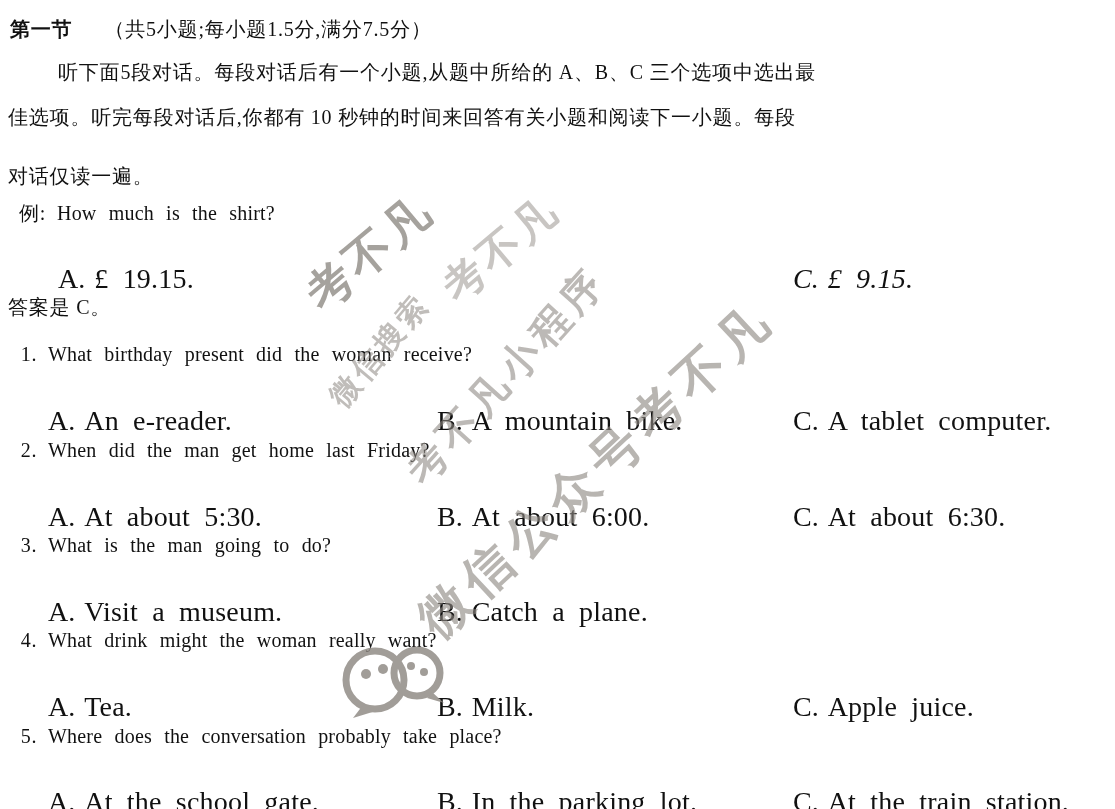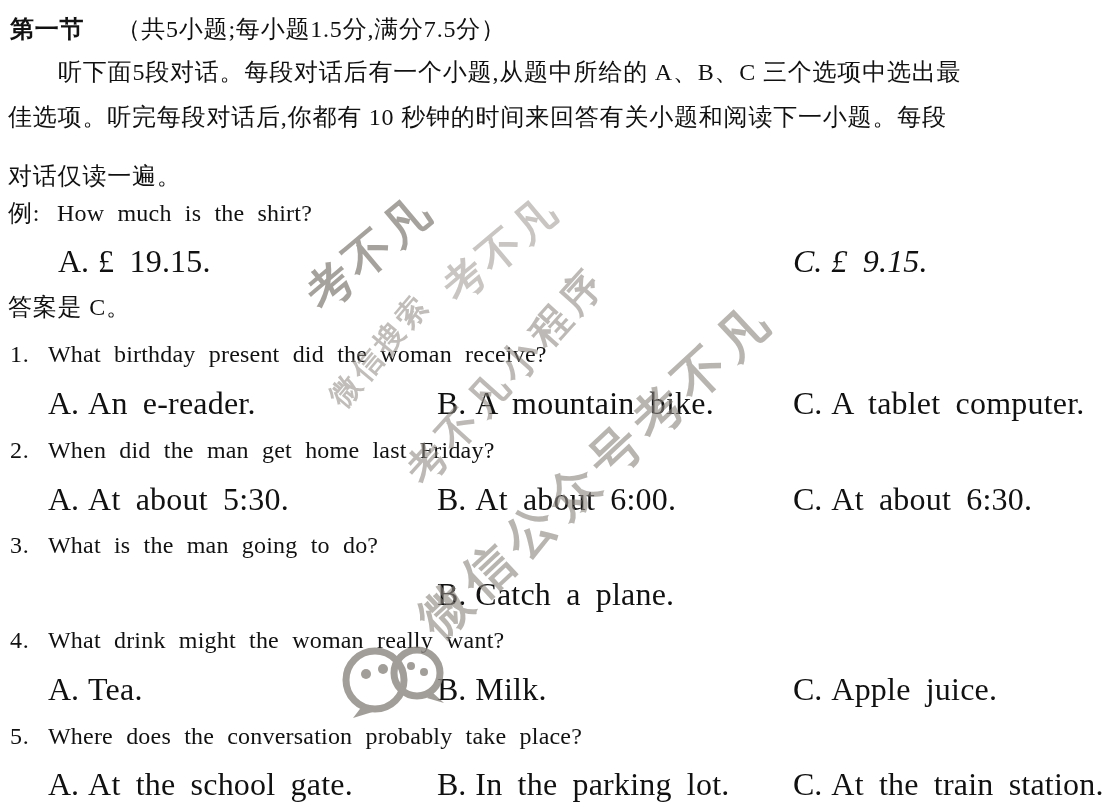--- a/index.html
+++ b/index.html
@@ -7,32 +7,33 @@
   #page{
     position:relative;
     width:1115px;height:809px;
     background:#ffffff;
     overflow:hidden;
     font-family:"Liberation Serif","DejaVu Serif",serif;
     color:#111111;
   }
   .line{
     position:absolute;
-    font-size:24px;
+    font-size:20px;
     line-height:34px;
     white-space:nowrap;
     letter-spacing:0.8px;
+    text-align:center;
   }
   .en{word-spacing:7px;letter-spacing:0.2px;}
   .bold{font-weight:bold;}
   .score-note{margin-left:32px;}
   .num{display:inline-block;min-width:38px;}
   .ex-label{display:inline-block;min-width:49px;}
   .optrow{position:absolute;left:0;top:0;width:100%;height:34px;}
-  .opt{position:absolute;font-size:32px;white-space:nowrap;}
+  .opt{position:absolute;font-size:28px;white-space:nowrap;margin-top:20px;}
   .opt-label{margin-right:9px;}
   
   .wm{
     position:absolute;
     font-family:"DejaVu Sans","Liberation Sans",sans-serif;
     font-weight:bold;
     color:#8d8882;
     white-space:nowrap;
     pointer-events:none;
     transform-origin:center center;
@@ -76,20 +77,21 @@
   <div class="optrow" style="top:481px;">
     <span class="opt" style="left:48px;"><span class="opt-label">A.</span><span class="en">At about 5:30.</span></span>
     <span class="opt" style="left:437px;"><span class="opt-label">B.</span><span class="en">At about 6:00.</span></span>
     <span class="opt" style="left:793px;"><span class="opt-label">C.</span><span class="en">At about 6:30.</span></span>
   </div>
 
   <div class="line" style="top:528px;left:10px;">
     <span class="num">3.</span><span class="en">What is the man going to do?</span>
   </div>
   <div class="optrow" style="top:576px;">
+    <span class="opt" style="left:48px;"><span class="opt-label">A.</span><span class="en">Visit a museum.</span></span>
     <span class="opt" style="left:437px;"><span class="opt-label">B.</span><span class="en">Catch a plane.</span></span>
   </div>
 
   <div class="line" style="top:623px;left:10px;">
     <span class="num">4.</span><span class="en">What drink might the woman really want?</span>
   </div>
   <div class="optrow" style="top:671px;">
     <span class="opt" style="left:48px;"><span class="opt-label">A.</span><span class="en">Tea.</span></span>
     <span class="opt" style="left:437px;"><span class="opt-label">B.</span><span class="en">Milk.</span></span>
     <span class="opt" style="left:793px;"><span class="opt-label">C.</span><span class="en">Apple juice.</span></span>

